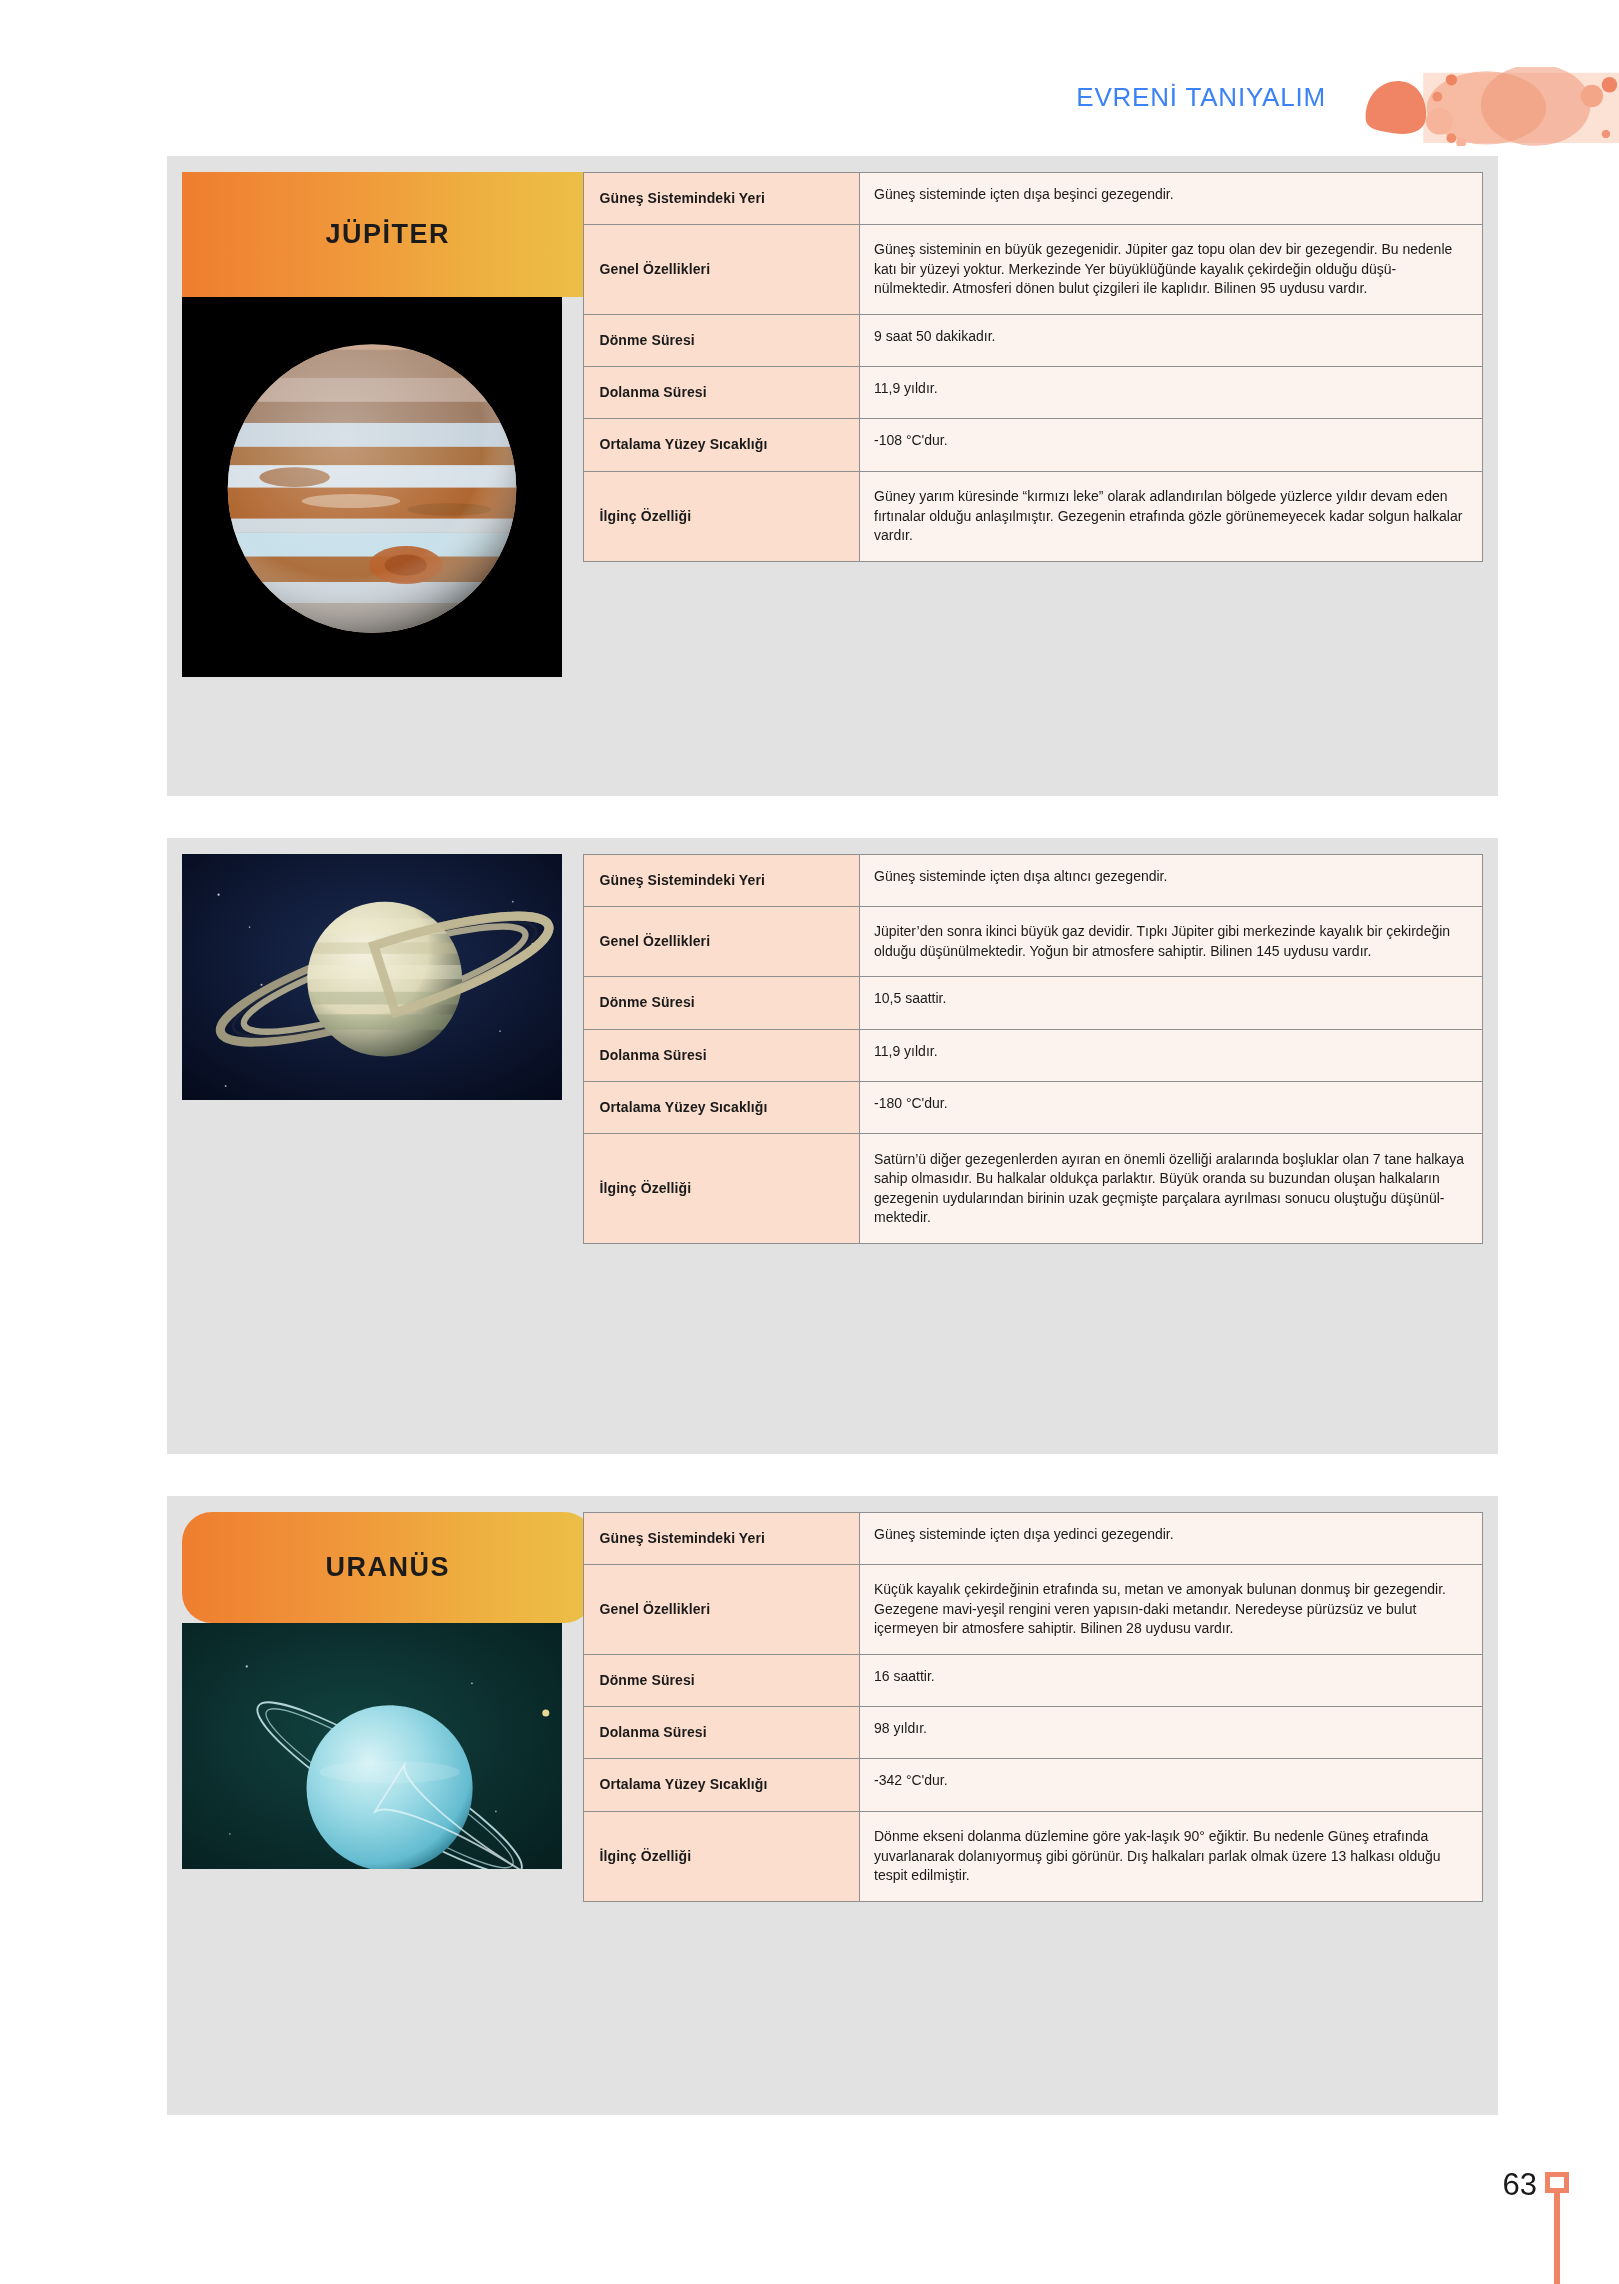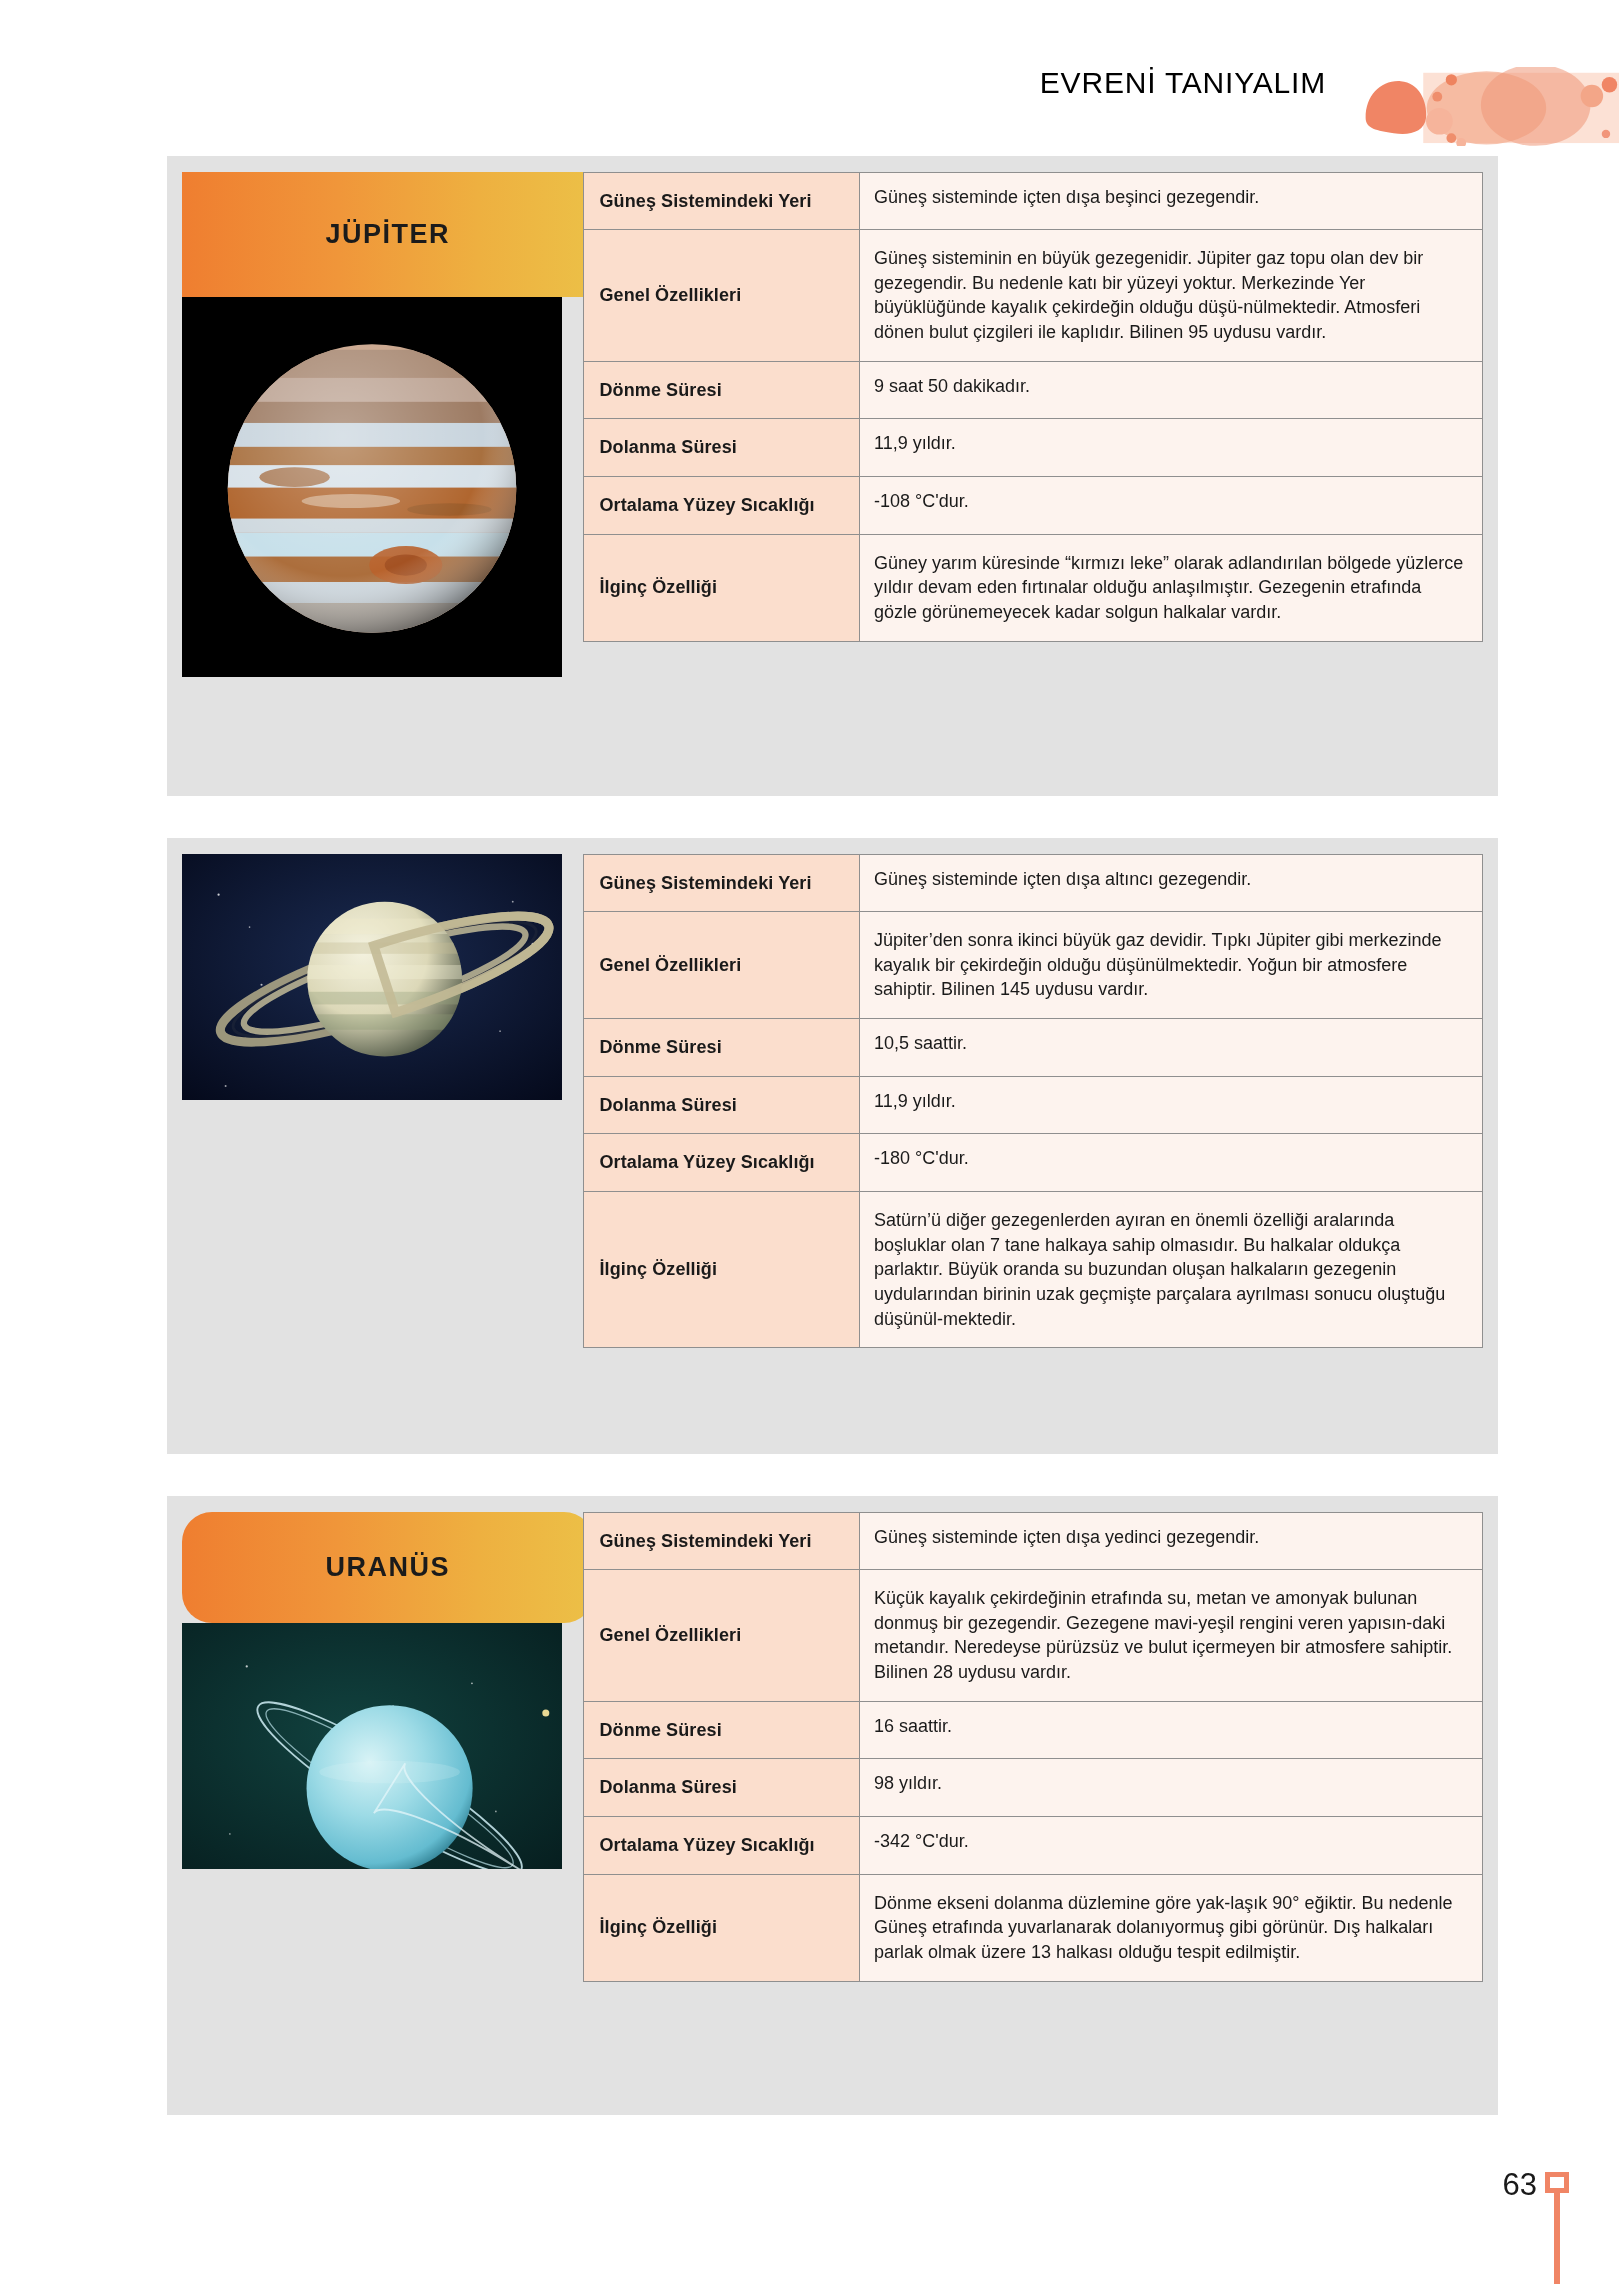--- a/index.html
+++ b/index.html
@@ -16,25 +16,25 @@
   
   .page-header {
     position: absolute;
     top: 0; left: 0;
     width: 1620px;
     height: 148px;
   }
   .header-title {
     position: absolute;
     right: 294px;
-    top: 83px;
+    top: 97px;
     transform: translateY(-50%);
-    font-size: 30px;
+    font-size: 26px;
     letter-spacing: 0.8px;
-    color: #000000;
+    color: #3b82f6;
     white-space: nowrap;
   }
   .header-deco {
     position: absolute;
     right: 0;
     top: 67px;
     width: 260px;
     height: 79px;
     overflow: hidden;
   }
@@ -92,21 +92,21 @@
     left: 416px;
     top: 15.5px;
     width: 900px;
     border-collapse: collapse;
     table-layout: fixed;
     border: 1.4px solid #8f8f8f;
   }
   .planet-table td {
     border: 1.4px solid #8f8f8f;
     vertical-align: middle;
-    font-size: 18px;
+    font-size: 14px;
     line-height: 1.38;
     color: #1a1a1a;
   }
   .planet-table td.lbl {
     width: 276px;
     background: #fbdecd;
     font-weight: bold;
     padding: 12px 14px 12px 15.5px;
     letter-spacing: 0.1px;
   }

